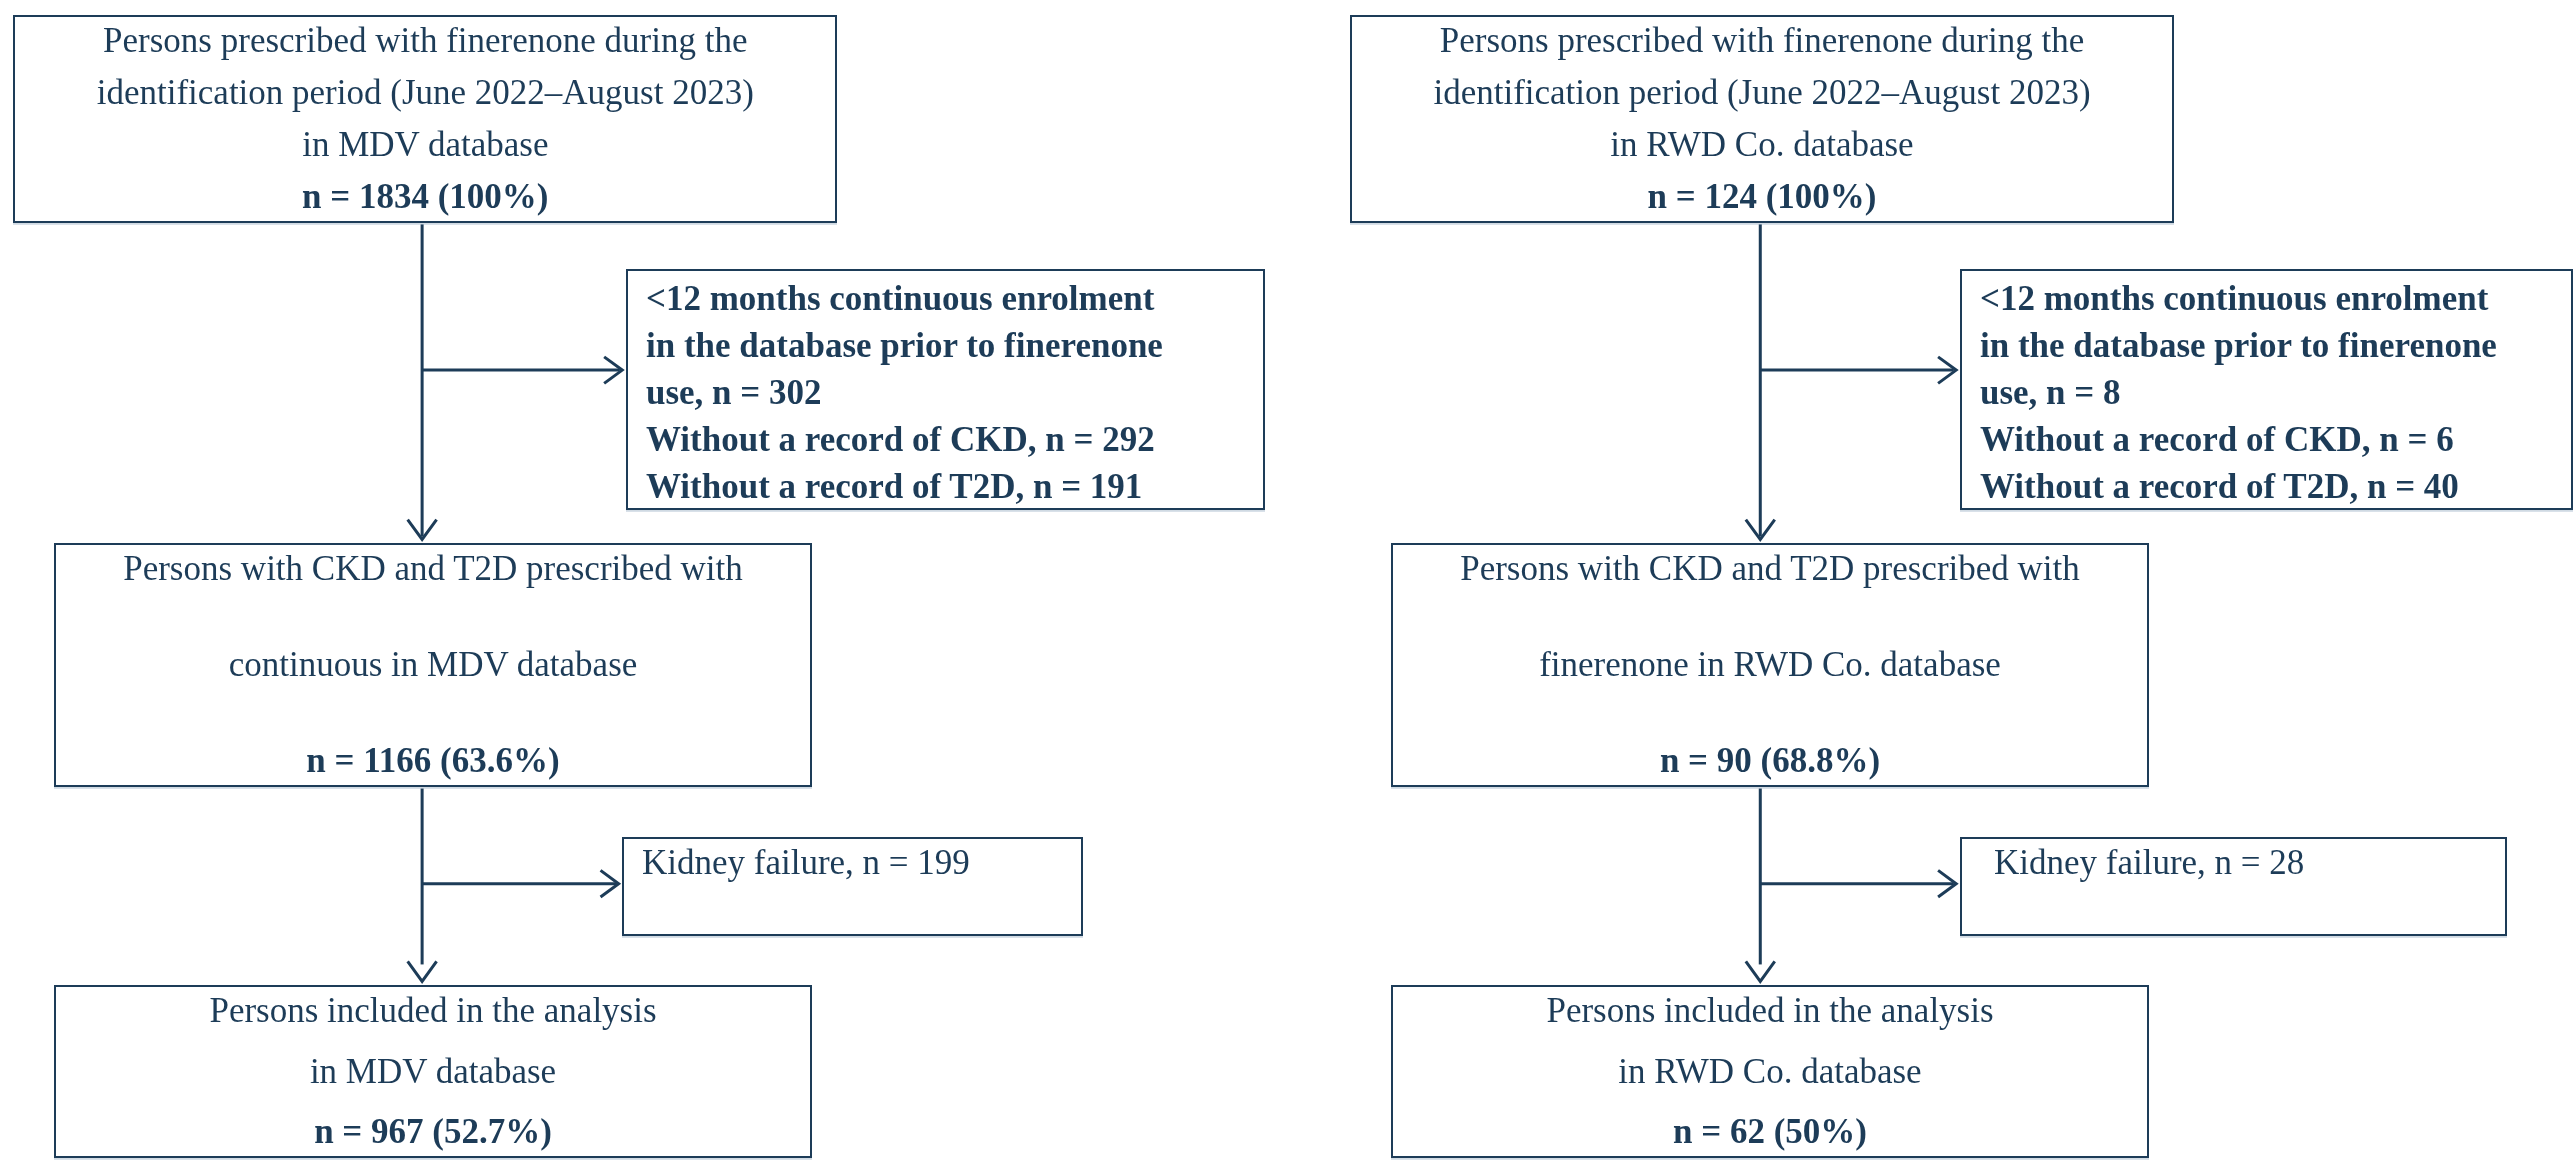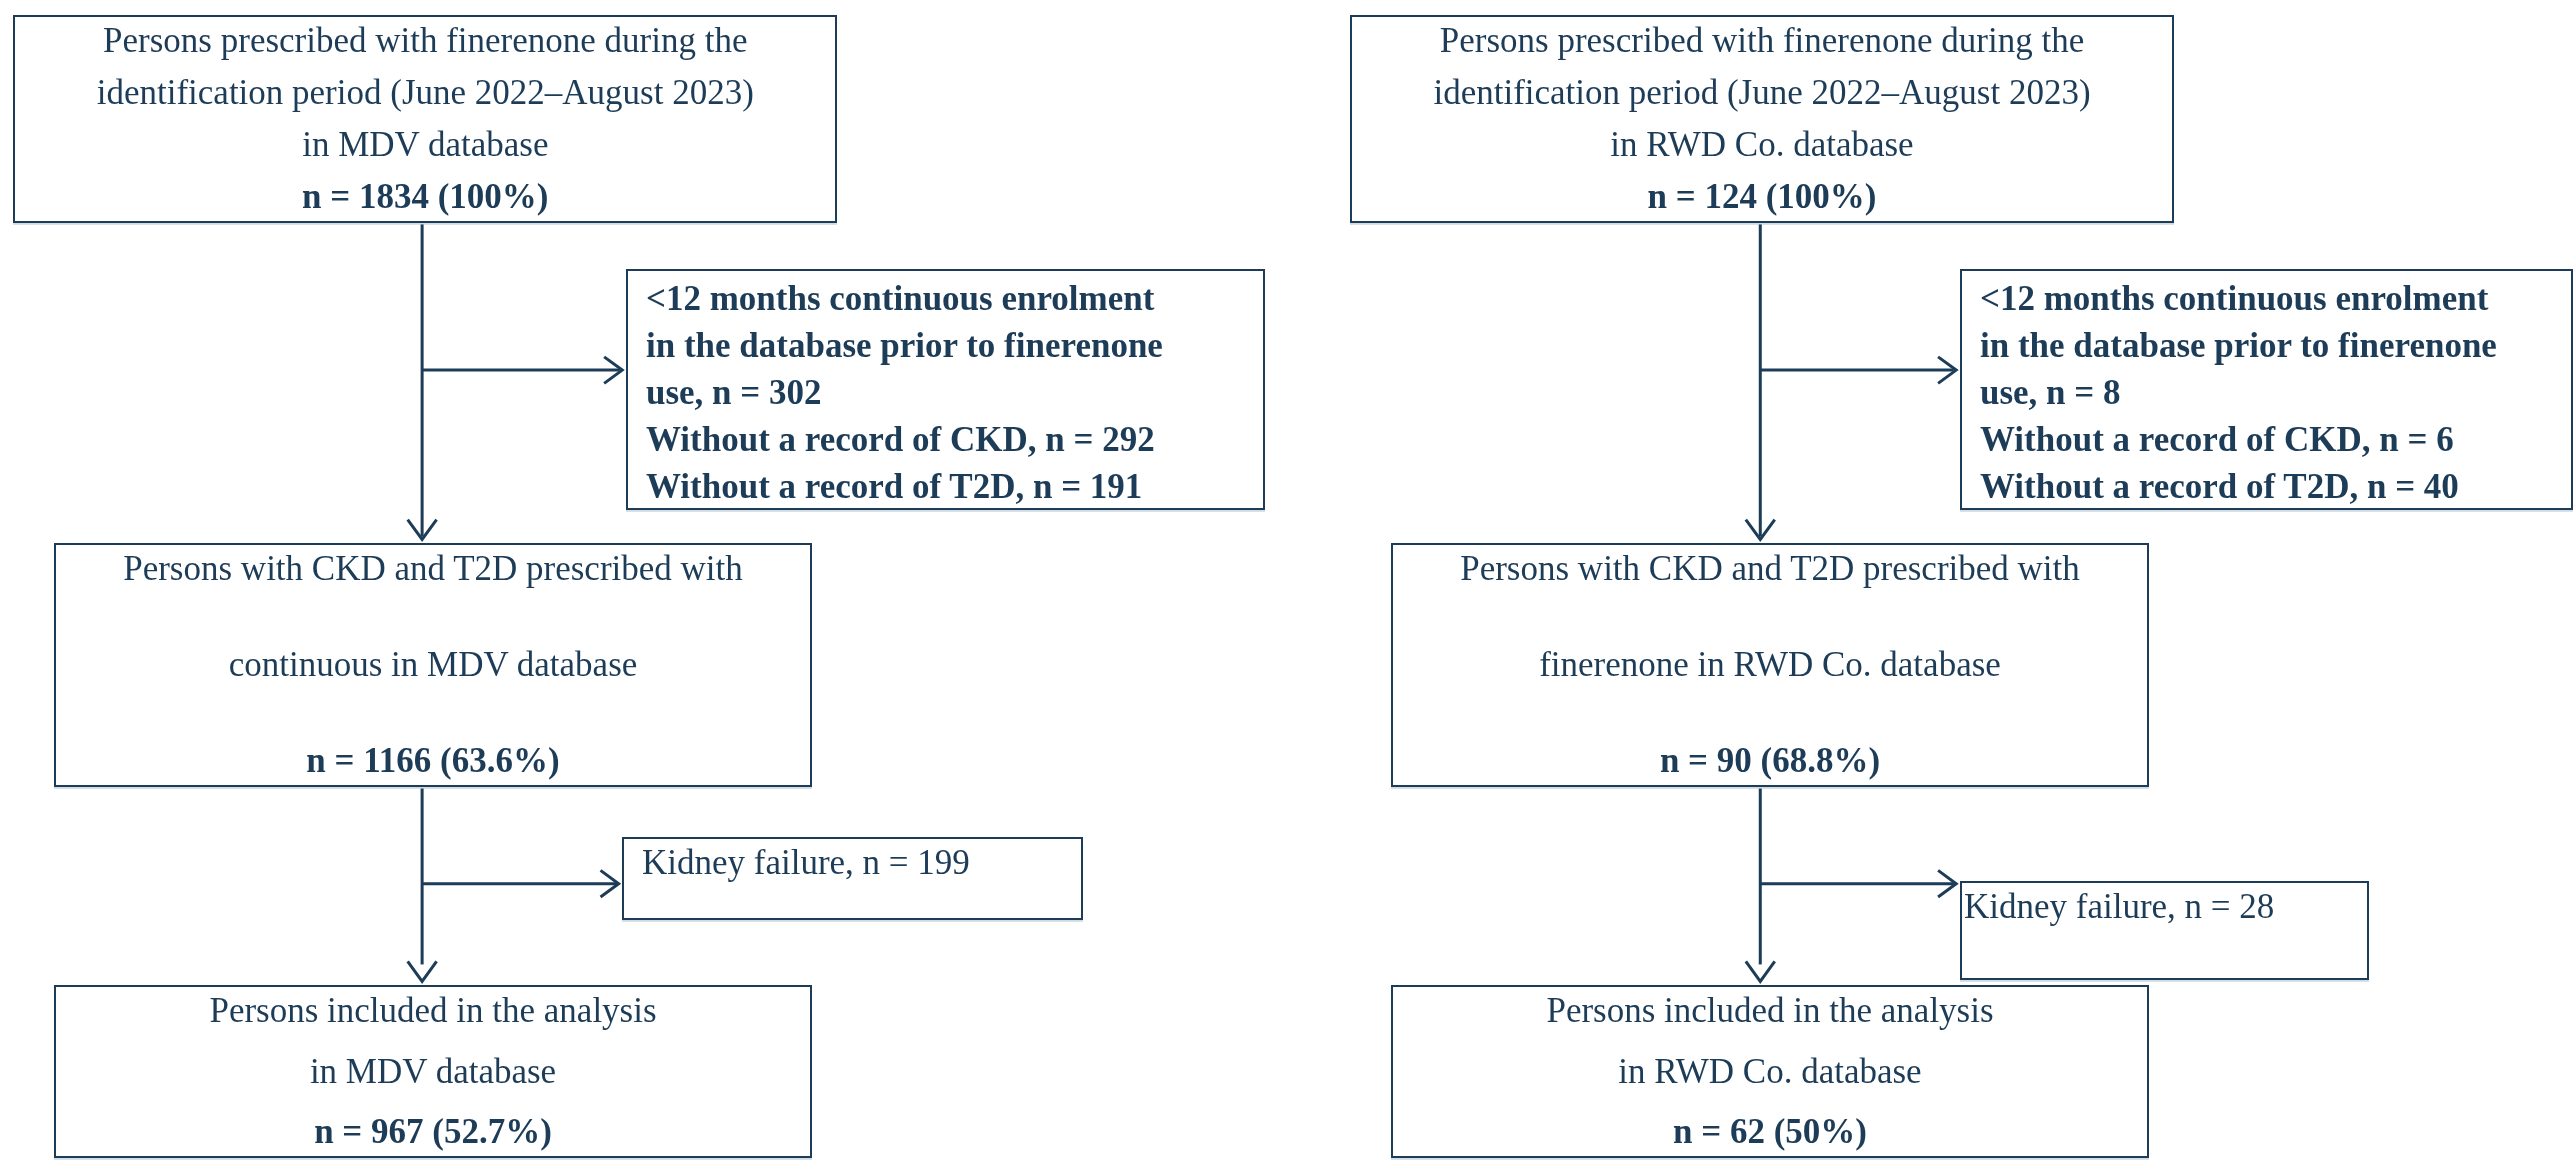--- a/index.html
+++ b/index.html
@@ -43,28 +43,28 @@
     white-space: nowrap;
   }
   .center-text { align-items: center; text-align: center; }
   .left-text   { align-items: flex-start; text-align: left; }
   .bold .line, .line.bold { font-weight: bold; }
 
   
   #mdv-top      { left: 13.3px;   top: 15px;   width: 824px; height: 208px; }
   #mdv-excl     { left: 626px; top: 269px;  width: 639px; height: 241px; padding: 3.6px 12px 0 18px; justify-content: flex-start; }
   #mdv-mid      { left: 54px;   top: 543px;  width: 758px; height: 244px; }
-  #mdv-kidney   { left: 622px; top: 837px; width: 461px;  height: 83px; padding-left: 18px; }
+  #mdv-kidney   { left: 622px; top: 837px; width: 461px;  height: 99px; padding-left: 18px; }
   #mdv-bottom   { left: 54px;   top: 985px; width: 758px; height: 173px; }
 
   
   #rwd-top      { left: 1350px; top: 15px;   width: 824px; height: 208px; }
   #rwd-excl     { left: 1960px; top: 269px;  width: 613px; height: 241px; padding: 3.6px 12px 0 18px; justify-content: flex-start; }
   #rwd-mid      { left: 1391px; top: 543px;  width: 758px; height: 244px; }
-  #rwd-kidney   { left: 1960px; top: 837px; width: 409px;  height: 99px; padding-left: 2px; margin-top: 44px; }
+  #rwd-kidney   { left: 1960px; top: 837px; width: 547px;  height: 99px; padding-left: 32px; }
   #rwd-bottom   { left: 1391px; top: 985px; width: 758px; height: 173px; }
 
   #mdv-excl .line, #rwd-excl .line { line-height: 47px; font-weight: bold; }
 </style>
 </head>
 <body>
 
 <div class="canvas">
 
   <svg class="connector-layer" viewBox="0 0 4273 1946" aria-hidden="true">

